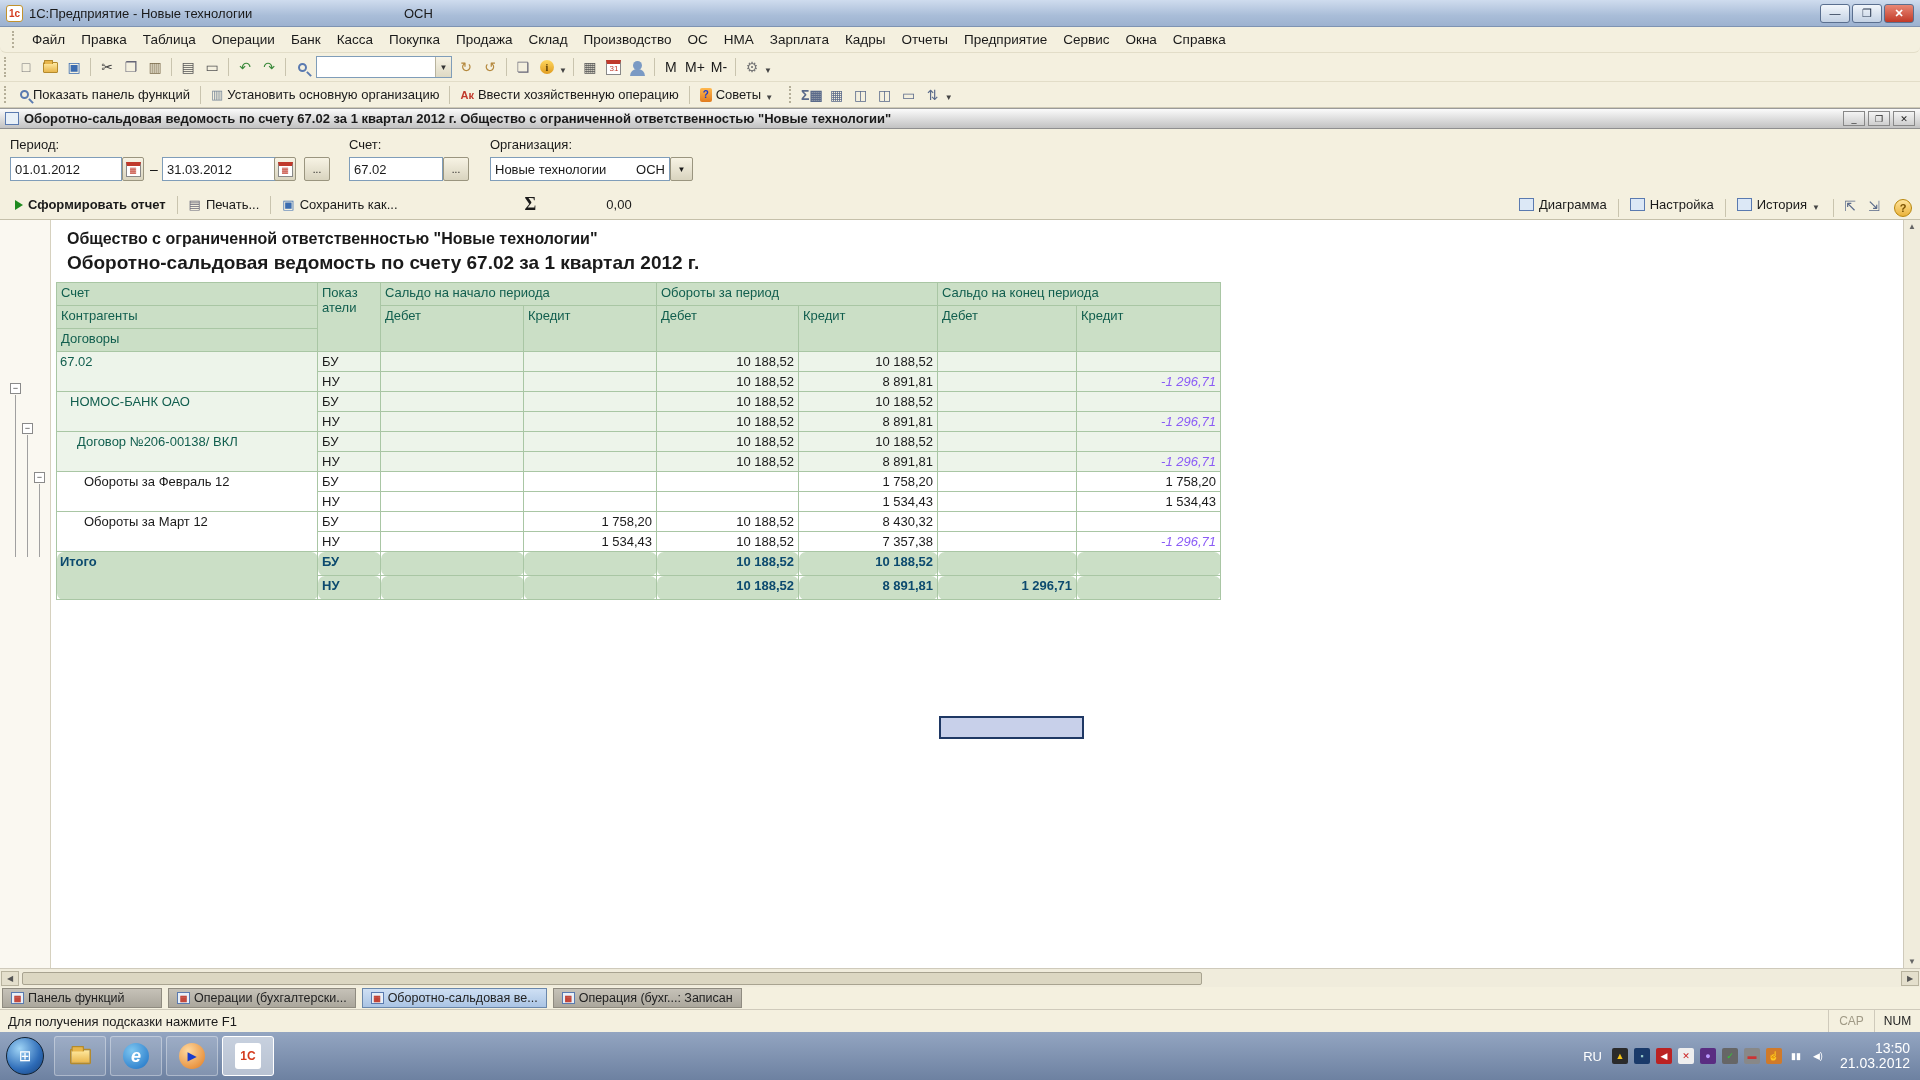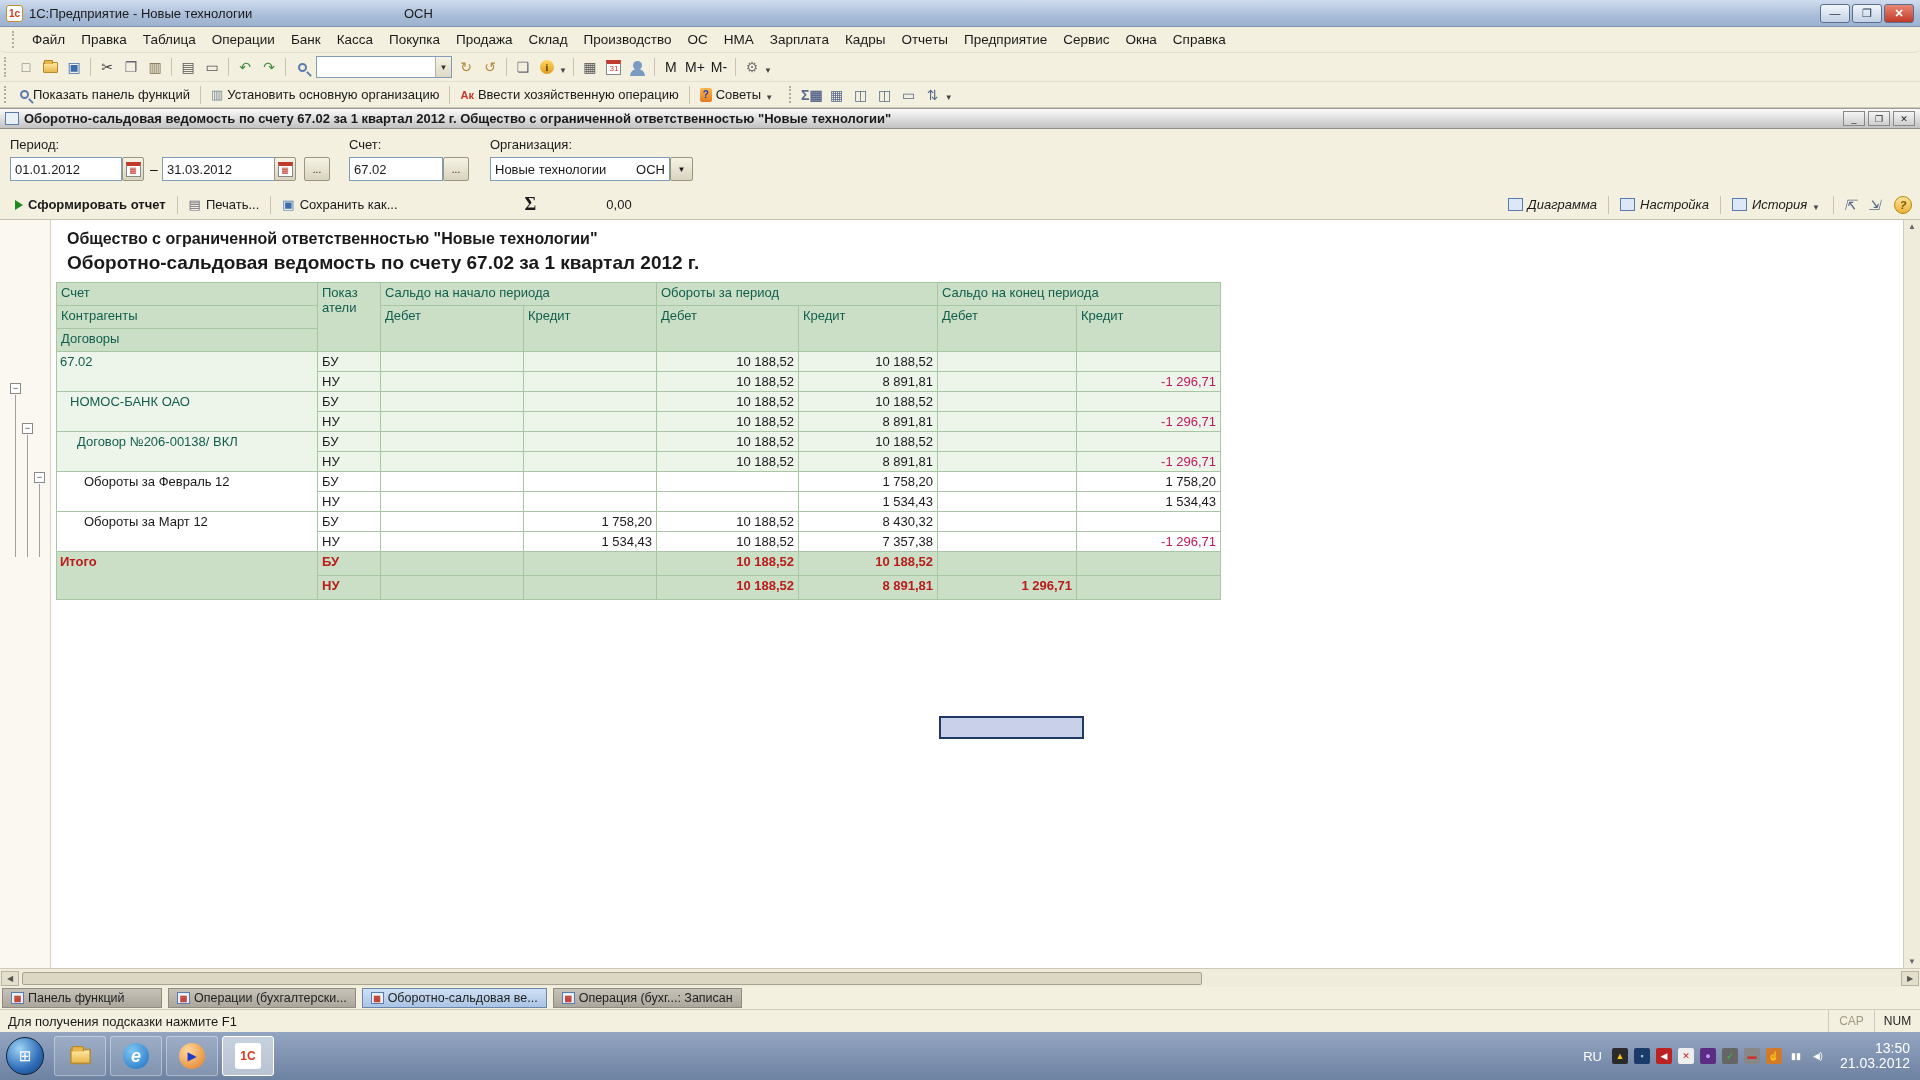--- a/index.html
+++ b/index.html
@@ -57,42 +57,42 @@
   .fbtn { position:absolute; top:28px; height:24px; background:linear-gradient(#f7f3e4,#d9d4bf); border:1px solid #9a957f; border-radius:2px; display:flex; align-items:center; justify-content:center; font-size:10px; }
   .dash { position:absolute; top:32px; font-size:14px; }
 
   
   .rtoolbar { top:190px; height:30px; display:flex; align-items:center; padding:0 8px; border-bottom:1px solid #c5c0aa; }
   .rt-item { display:flex; align-items:center; gap:5px; padding:0 7px; font-size:13px; height:24px; }
   .rt-item.bold { font-weight:bold; }
   .play { width:0; height:0; border-left:8px solid #1e8a1e; border-top:5px solid transparent; border-bottom:5px solid transparent; }
   .sigma { font-size:18px; font-weight:bold; font-family:"Liberation Serif",serif; margin-left:120px; }
   .sumval { margin-left:70px; font-size:13px; }
-  .rt-right { margin-left:auto; display:flex; align-items:center;font-style:italic; }
+  .rt-right { margin-left:auto; display:flex; align-items:flex-end; }
   .mini-ico { width:15px; height:13px; border:1px solid #5a7ab0; background:#dce8f6; display:inline-block; }
   .help-btn { width:18px; height:18px; border-radius:50%; background:linear-gradient(#ffe39a,#eab33c); border:1px solid #b8860b; color:#7a5200; font-weight:bold; font-size:11px; display:flex; align-items:center; justify-content:center; margin-left:8px; }
 
   
   .report { top:220px; bottom:112px; background:#fff; overflow:hidden; }
   .tree-gutter { position:absolute; left:0; top:0; bottom:0; width:51px; background:#faf8f1; border-right:1px solid #d6d1bf; }
   .tree-box { position:absolute; width:11px; height:11px; background:#fff; border:1px solid #8a8a8a; font-size:9px; line-height:9px; text-align:center; color:#333; }
   .tree-line { position:absolute; width:0; border-left:1px solid #a0a0a0; }
   .rep-org { position:absolute; left:67px; top:10px; font-size:16px; font-weight:bold; }
   .rep-title { position:absolute; left:67px; top:32px; font-size:19px; font-weight:bold; }
   table.osv { position:absolute; left:56px; top:62px; border-collapse:collapse; table-layout:fixed; }
   .osv th, .osv td { border:1px solid #a9c6a4; font-weight:normal; text-align:left; vertical-align:top; padding:2px 4px; font-size:13px; overflow:hidden; white-space:nowrap; }
   .osv thead th { background:#cbdfc6; color:#115e4e; height:23px; }
   .osv .ind-hdr { white-space:pre-line; }
   .osv td.num { text-align:right; color:#1a1a1a; }
   .osv tr.group td { background:#edf4ea; }
   .osv td.lbl { color:#115e4e; }
   .osv tr.detail td { background:#fff; }
   .osv tr.detail td.lbl { color:#1a1a1a; }
-  .osv tr.total td { background:#cbdfc6; font-weight:bold; color:#b91c1c; height:24px; }
-  .osv td.red { color:#be185d; }
+  .osv tr.total td { background:#cbdfc6; font-weight:bold; color:#0c4a6e; height:24px;border-radius:7px; }
+  .osv td.red { color:#8b5cf6;font-style:italic; }
   .osv tr { height:20px; }
   .sel-rect { position:absolute; left:939px; top:496px; width:145px; height:23px; background:#c8d0ea; border:2px solid #1f3864; }
   .vscroll { position:absolute; right:0; top:0; bottom:0; width:17px; background:#f0ecdc; border-left:1px solid #cfcabb; display:flex; flex-direction:column; justify-content:space-between; align-items:center; font-size:8px; color:#666; padding:2px 0; }
 
   
   .hscroll { top:968px; height:19px; background:#f0ecdc; border-top:1px solid #cfcabb; display:flex; align-items:center; }
   .scr-arrow { width:18px; height:15px; display:flex; align-items:center; justify-content:center; font-size:8px; color:#555; background:#e4dfcc; border:1px solid #b8b39e; margin:0 1px; }
   .scr-thumb { height:13px; flex:0 0 1180px; background:#dcd7c2; border:1px solid #a8a390; border-radius:2px; margin-left:2px; }
   .mditabs { top:987px; height:22px; display:flex; align-items:center; gap:6px; padding-left:2px; }
   .mtab { height:20px; display:flex; align-items:center; gap:4px; padding:0 8px; background:linear-gradient(#c6c2b8,#aba79c); border:1px solid #8f8b80; font-size:12.5px; color:#222; min-width:160px; }

